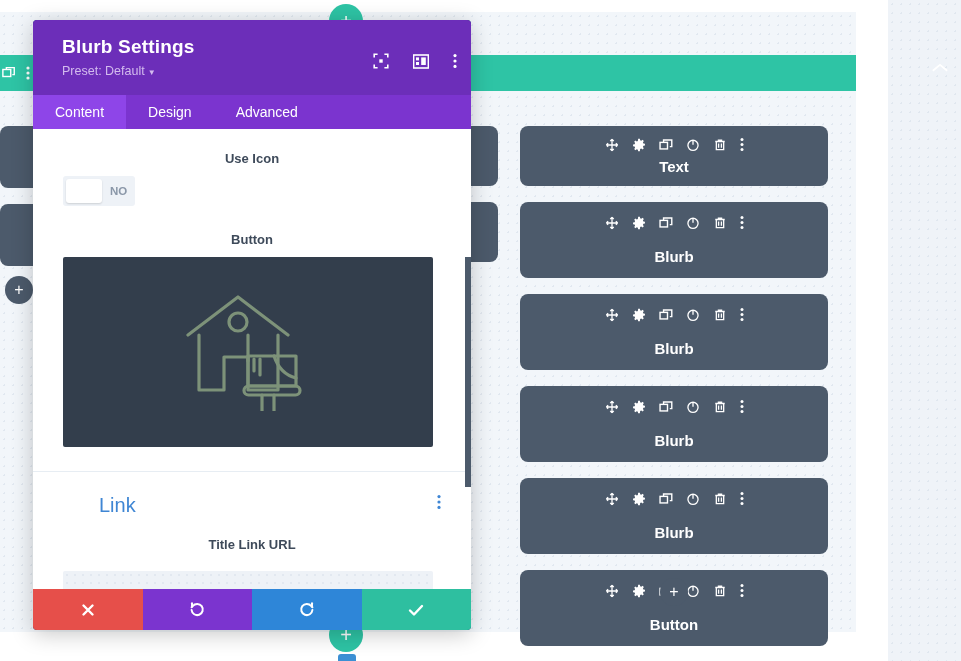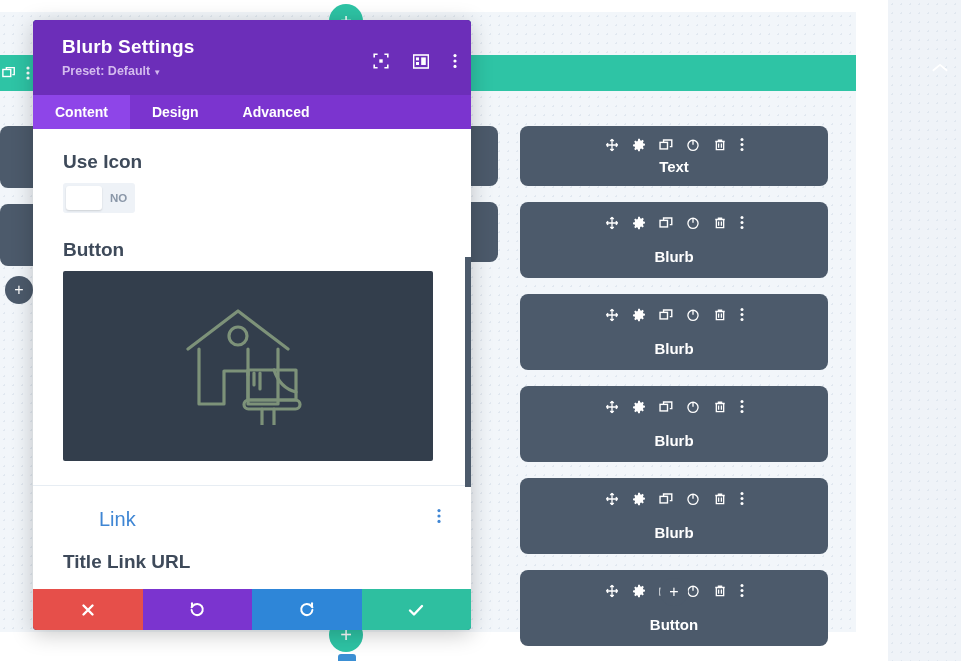--- a/index.html
+++ b/index.html
@@ -111,44 +111,44 @@
     overflow: hidden; display: flex; flex-direction: column;
   }
   .modal-head {
     background: #6c2eb9; height: 75px; position: relative;
     padding: 16px 16px 0 29px; flex: 0 0 auto;
   }
   .modal-title {
     color: #ffffff; font-size: 19px; font-weight: 700; letter-spacing: .2px;
   }
   .modal-preset {
-    margin-top: 6px; color: #d3bbee; font-size: 12.5px; font-weight: 700;
+    margin-top: 6px; color: #d3bbee; font-size: 12.5px; font-weight: 400;
   }
   .modal-preset .caret { font-size: 8px; margin-left: 3px; }
   .head-icons {
     position: absolute; right: 14px; top: 33px;
     display: flex; gap: 24px; align-items: center; color: #ffffff;
   }
   .tabs {
     background: #7b34cf; height: 34px; display: flex; flex: 0 0 auto;
   }
   .tab {
     display: flex; align-items: center; justify-content: center;
-    color: #ffffff; font-size: 14px; font-weight: 700; padding: 0 22px;
+    color: #ffffff; font-size: 14px; font-weight: 400; padding: 0 22px;
     height: 34px;
   }
   .tab.active { background: #8e45e8; }
 
   .modal-body {
     flex: 1 1 auto; position: relative; overflow: hidden; background: #fff;
   }
   .scroll-area { padding: 22px 30px 0 30px; }
 
   .field-label {
-    font-size: 19px; font-weight: 700; color: #3e4a5a; margin-bottom: 10px;
+    font-size: 13px; font-weight: 700; color: #3e4a5a; margin-bottom: 10px; text-align: center;
   }
   .toggle {
     width: 72px; height: 30px; background: #eef2f7; border-radius: 3px;
     display: flex; align-items: center; position: relative;
   }
   .toggle .knob {
     width: 36px; height: 24px; background: #ffffff; border-radius: 3px;
     margin-left: 3px; box-shadow: 0 1px 2px rgba(0,0,0,.14);
   }
   .toggle .state {

